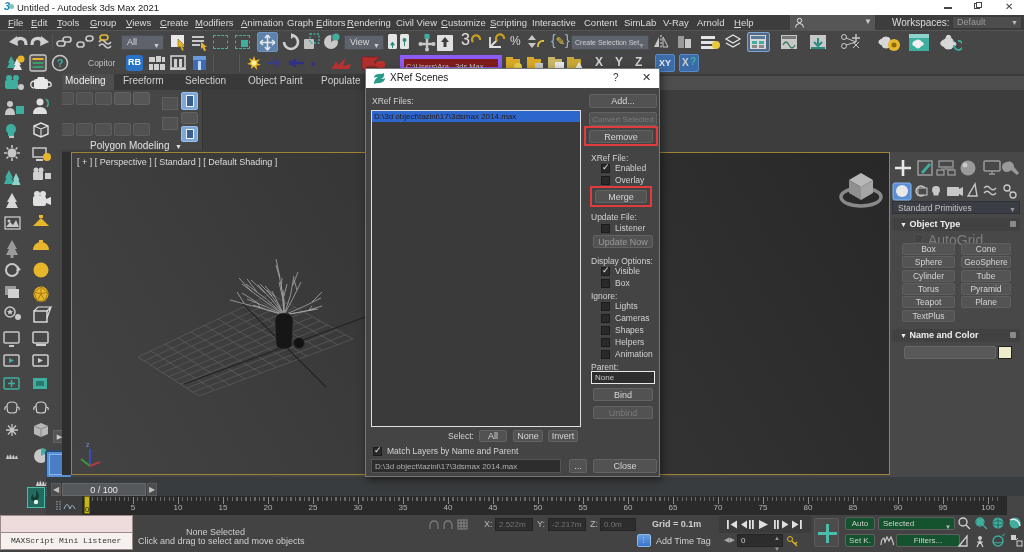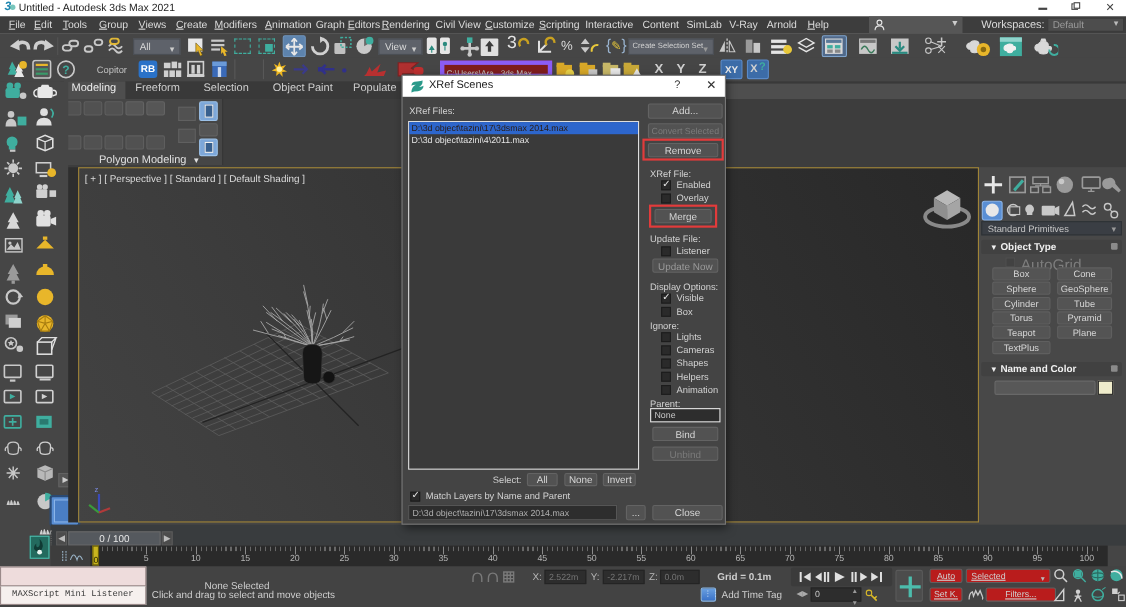--- a/index.html
+++ b/index.html
@@ -34,21 +34,21 @@
 .dlab{position:absolute;color:#d2d2d2;font-size:8.5px;white-space:nowrap;}
 .dbtn{position:absolute;background:#525252;border:1px solid #636363;border-radius:2px;color:#d6d6d6;font-size:9px;text-align:center;}
 .chk{position:absolute;width:9px;height:9px;background:#2a2a2a;border:1px solid #1c1c1c;}
 .chk.on::after{content:"\2713";position:absolute;left:0px;top:-3px;color:#e8e8e8;font-size:9px;}
 .redbox{position:absolute;border:2px solid #e23b3b;}
 
 #tslider{left:46px;top:477px;width:978px;height:19px;background:#393c3e;}
 #ruler{left:82px;top:496px;width:925px;height:19px;background:#2a2a2a;}
 #statusbar{left:0;top:515px;width:1024px;height:37px;background:#434343;}
 .sfield{position:absolute;background:#2d2d2d;border:1px solid #242424;color:#747474;font-size:8px;line-height:11px;padding-left:3px;}
-.sbtn{position:absolute;background:#b91c1c;border:1px solid #606060;border-radius:2px;color:#d0d0d0;font-size:8px;text-align:center;text-decoration:underline;}
+.sbtn{position:absolute;background:#14532d;border:1px solid #606060;border-radius:2px;color:#d0d0d0;font-size:8px;text-align:center;}
 .stx{position:absolute;color:#cfcfcf;font-size:9px;white-space:nowrap;}
 </style></head>
 <body>
 <div id="app">
 <div class="abs" id="titlebar"></div>
 <div class="abs" id="titletext" style="color:#222;">Untitled - Autodesk 3ds Max 2021</div>
 <span class="abs" style="left:4px;top:0px;color:#1f86b0;font-size:11px;font-weight:bold;font-style:italic;">3</span>
     <span class="abs" style="left:9px;top:4px;width:5px;height:5px;border-radius:3px;background:#3fae9f;opacity:.7;"></span>
 <div class="abs" style="left:944px;top:7px;width:8px;height:1.5px;background:#444;"></div>
 <div class="abs" style="left:974px;top:3px;width:6px;height:6px;border:1px solid #444;"></div>
@@ -729,21 +729,20 @@
 <svg style="position:absolute;left:7px;top:3px;" width="13" height="13" viewBox="0 0 13 13">
           <path d="M1 12 Q1 7 5 5 Q2 5 1 6 Q1 2 6 2 Q10 2 11 1 Q12 5 8 7 Q11 7 12 6 Q12 10 7 11 Q3 11 1 12 Z" fill="#2a9a8a"></path>
         </svg>
 <span style="position:absolute;left:24px;top:3px;font-size:10px;color:#1a1a1a;">XRef Scenes</span>
 <span style="position:absolute;left:247px;top:3px;font-size:10px;color:#333;">?</span>
 <span style="position:absolute;left:276px;top:2px;font-size:11px;color:#333;">✕</span>
 </div>
 <span class="dlab" style="left:6px;top:27px;">XRef Files:</span>
 <div style="position:absolute;left:5px;top:41px;width:210px;height:317px;background:#3a3a3a;border:1px solid #dedede;">
 <div style="position:absolute;left:0;top:0;width:208px;height:11px;background:#2d66cc;color:#2a1a10;font-size:8px;line-height:11px;padding-left:2px;">D:\3d object\tazini\17\3dsmax 2014.max</div>
-<div style="position:absolute;left:0;top:11px;width:208px;height:11px;color:#e6e6e6;font-size:8px;line-height:11px;padding-left:2px;">D:\3d object\tazini\4\2011.max</div>
 </div>
 <div class="dbtn" style="left:223px;top:25px;width:68px;height:14px;line-height:13px;">Add...</div>
 <div class="dbtn" style="left:223px;top:43px;width:68px;height:14px;line-height:13px;color:#7b7b7b;font-size:8px;white-space:nowrap;overflow:hidden;">Convert Selected</div>
 <div class="redbox" style="left:218px;top:57px;width:74px;height:20px;"></div>
 <div class="dbtn" style="left:223px;top:61px;width:64px;height:13px;line-height:12px;">Remove</div>
 <span class="dlab" style="left:225px;top:84px;">XRef File:</span>
 <div class="chk on" style="left:235px;top:95px;"></div>
       <span class="dlab" style="left:249px;top:94px;">Enabled</span>
 <div class="chk" style="left:235px;top:107px;"></div>
       <span class="dlab" style="left:249px;top:106px;">Overlay</span>

